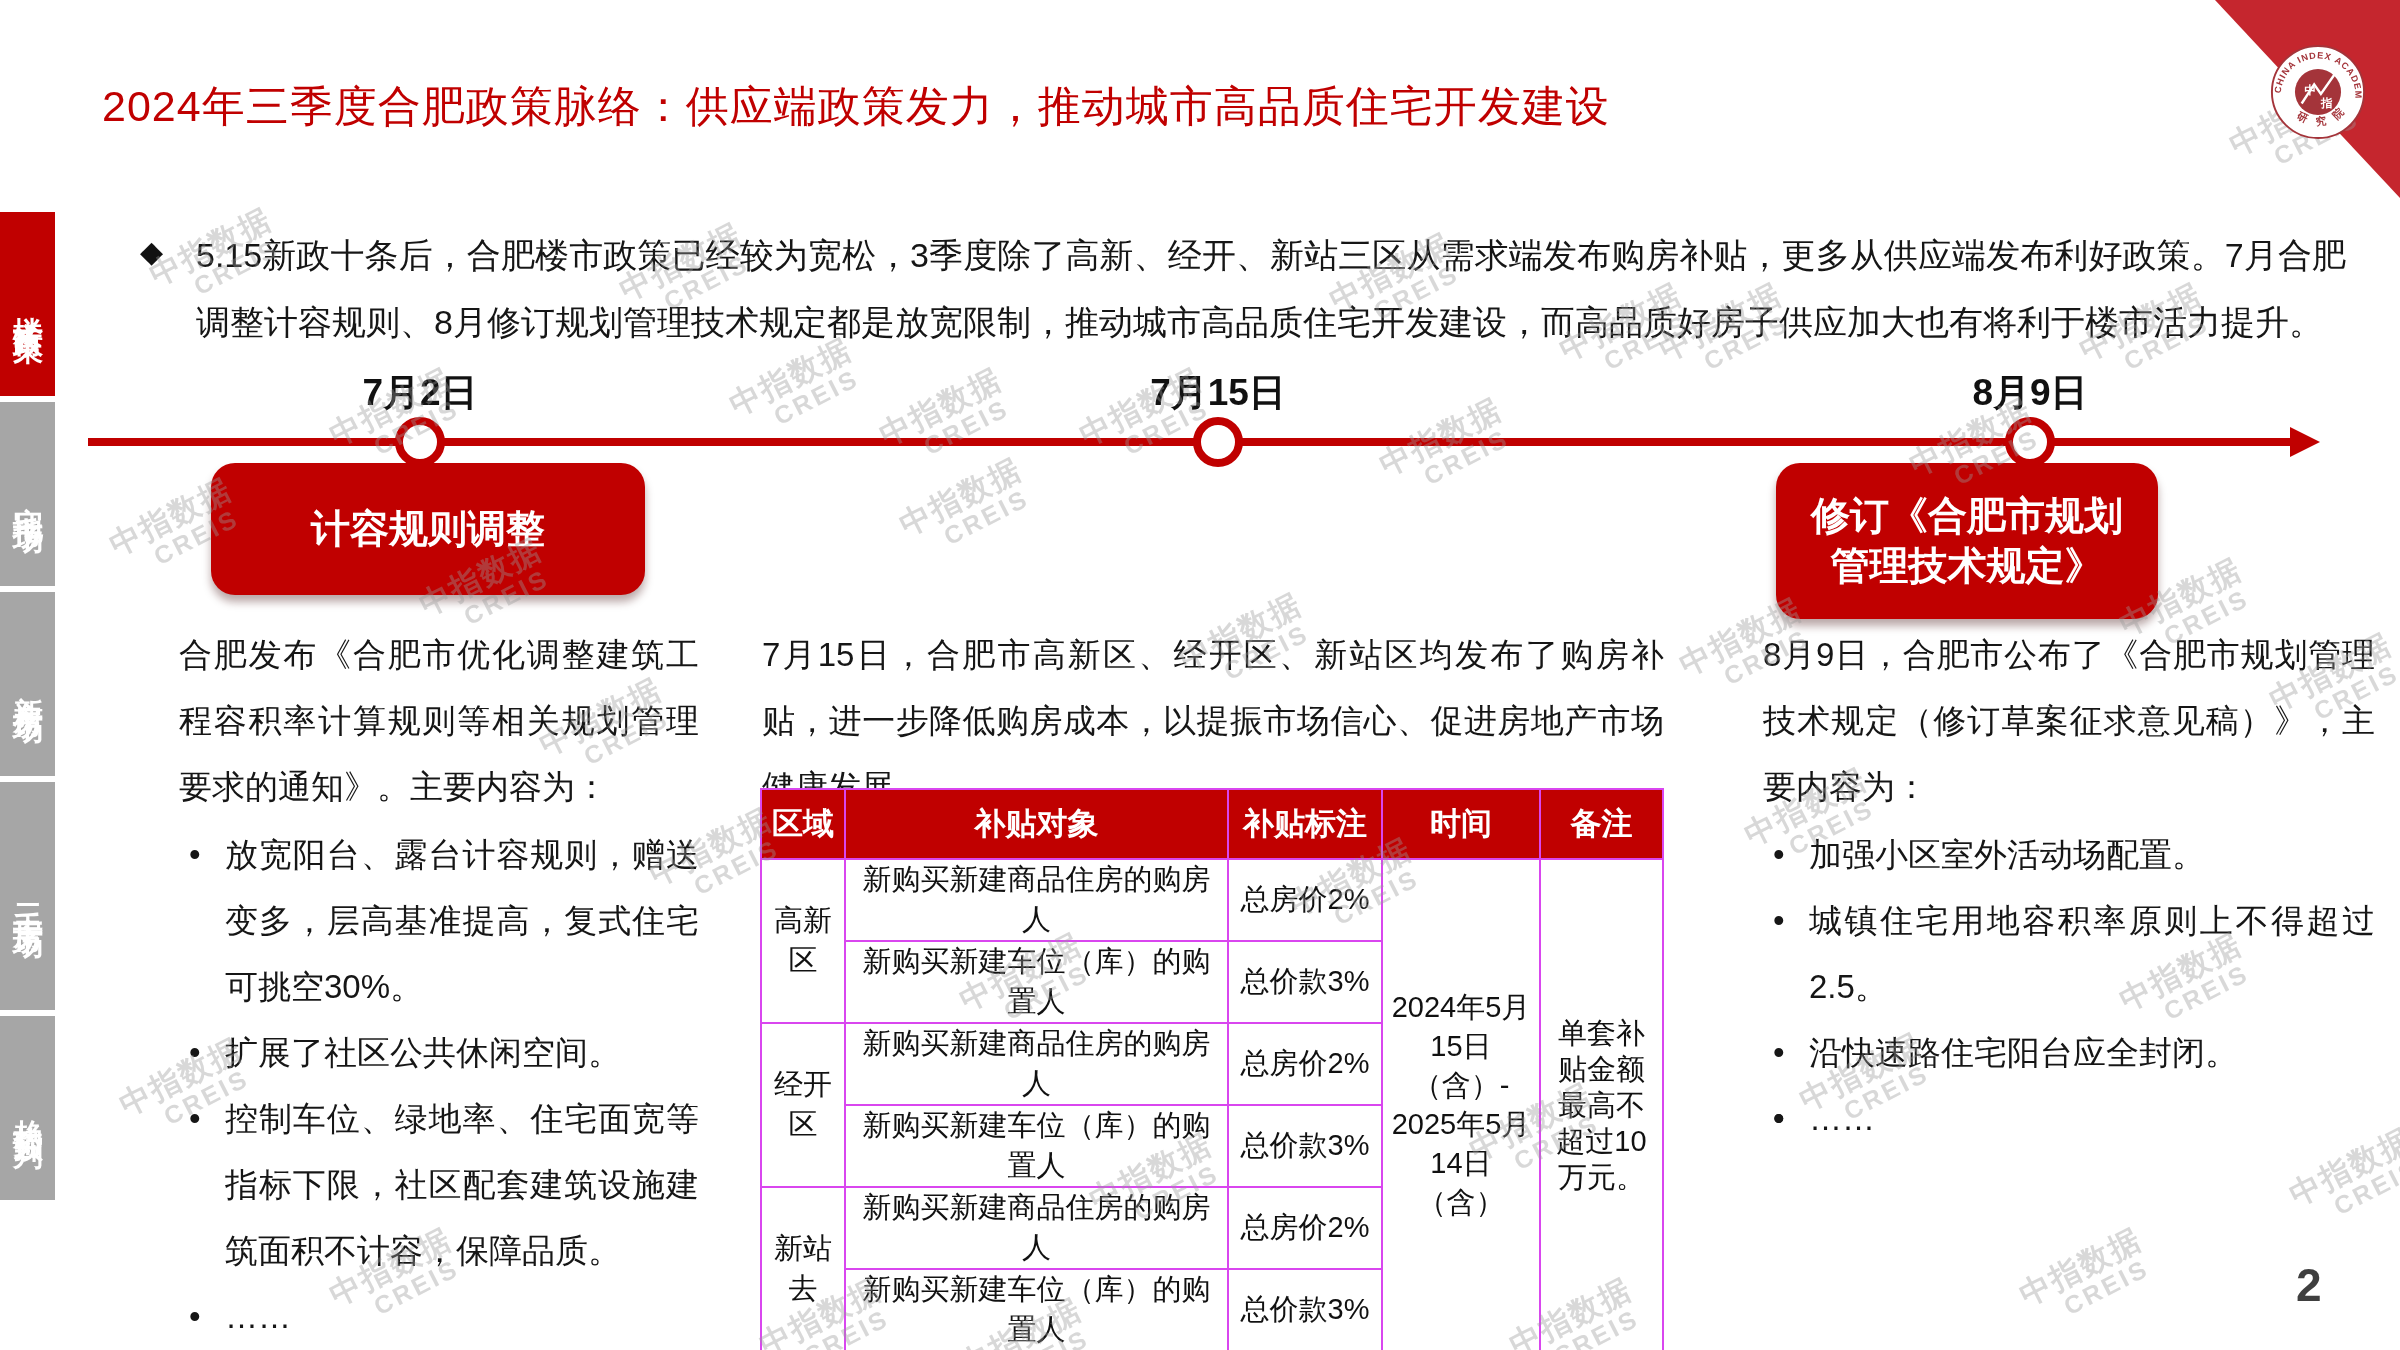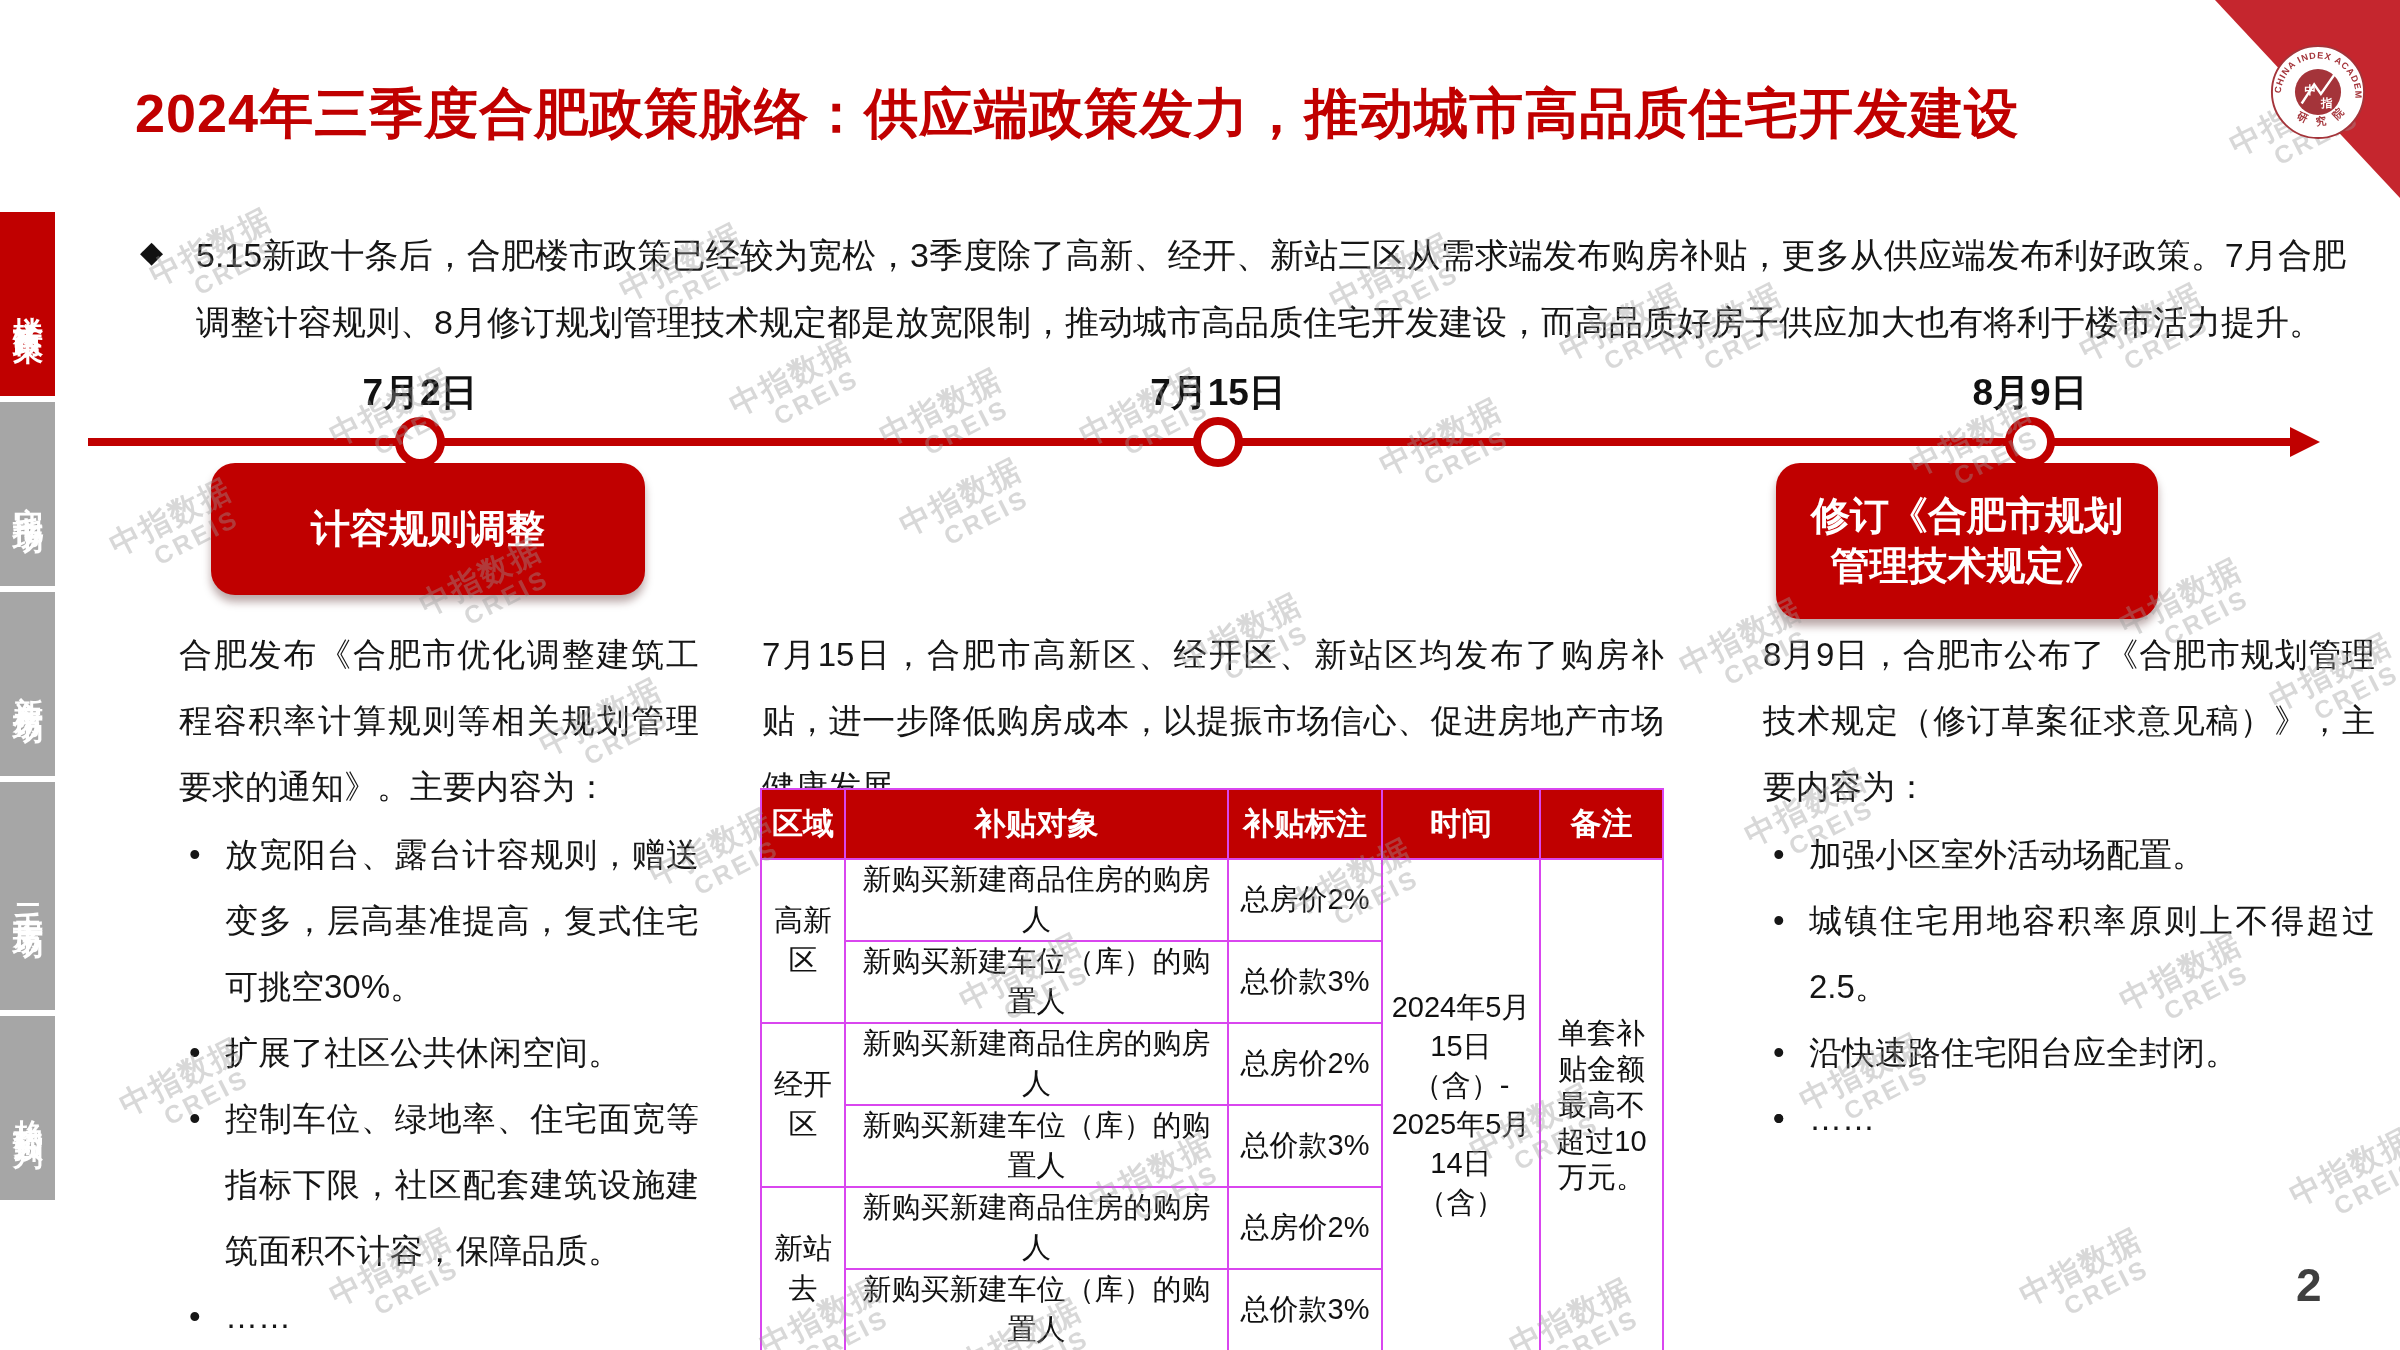--- a/index.html
+++ b/index.html
@@ -11,21 +11,21 @@
   .sidebar{position:absolute;left:0;top:212px;width:55px;display:flex;flex-direction:column;gap:6px;z-index:4;}
   .side-tab{
     width:55px;display:flex;align-items:center;justify-content:center;
     background:#a6a6a6;color:#fff;font-weight:bold;font-size:30px;
     writing-mode:vertical-rl;text-orientation:upright;letter-spacing:6px;
   }
   .side-tab.active{background:#c00000;}
   .side-tab.h4{height:184px;}
   .side-tab.h5{height:228px;}
   
-  .title{position:absolute;left:135px;top:78px;font-size:54px;font-weight:bold;color:#c00000;letter-spacing:1px;white-space:nowrap;z-index:3;}
+  .title{position:absolute;left:102px;top:78px;font-size:43px;font-weight:normal;color:#c00000;letter-spacing:1px;white-space:nowrap;z-index:3;}
   .intro{position:absolute;left:140px;top:222px;width:2210px;z-index:3;}
   .intro .diamond{position:absolute;left:0;top:12px;font-size:30px;color:#111;}
   .intro .intro-text{display:block;margin-left:56px;width:2150px;font-size:34px;line-height:67px;text-align:justify;color:#161616;}
   
   .tl-line{position:absolute;left:88px;top:438px;width:2207px;height:8px;background:#c00000;z-index:2;}
   .tl-arrow{position:absolute;left:2290px;top:427px;width:0;height:0;
     border-left:30px solid #c00000;border-top:15px solid transparent;border-bottom:15px solid transparent;z-index:2;}
   .tl-dot{position:absolute;top:417px;width:34px;height:34px;background:#fff;border:8px solid #c00000;border-radius:50%;z-index:3;}
   .tl-date{position:absolute;top:368px;transform:translateX(-50%);font-size:37px;font-weight:bold;color:#111;white-space:nowrap;z-index:3;}
   .tl-box{

